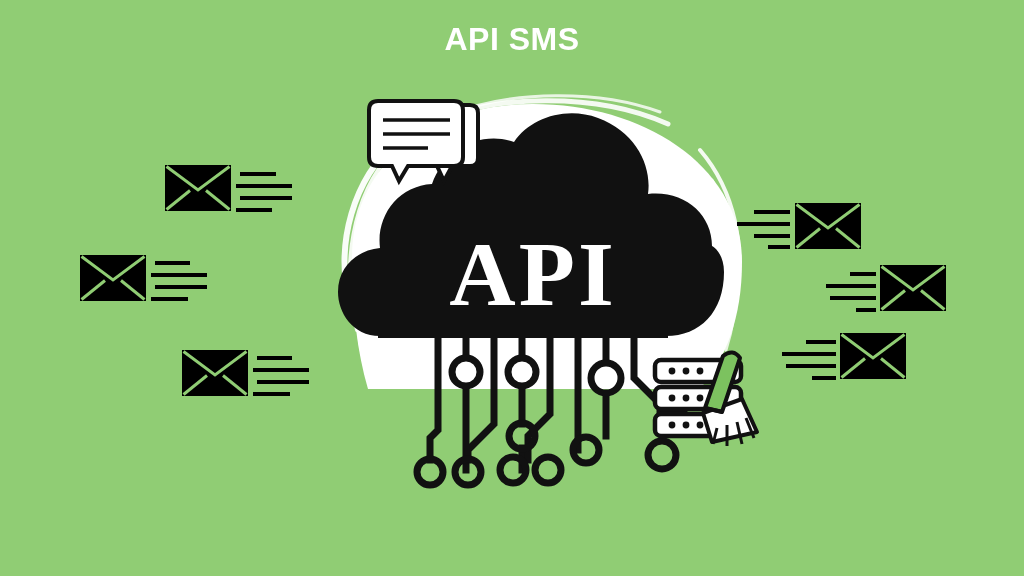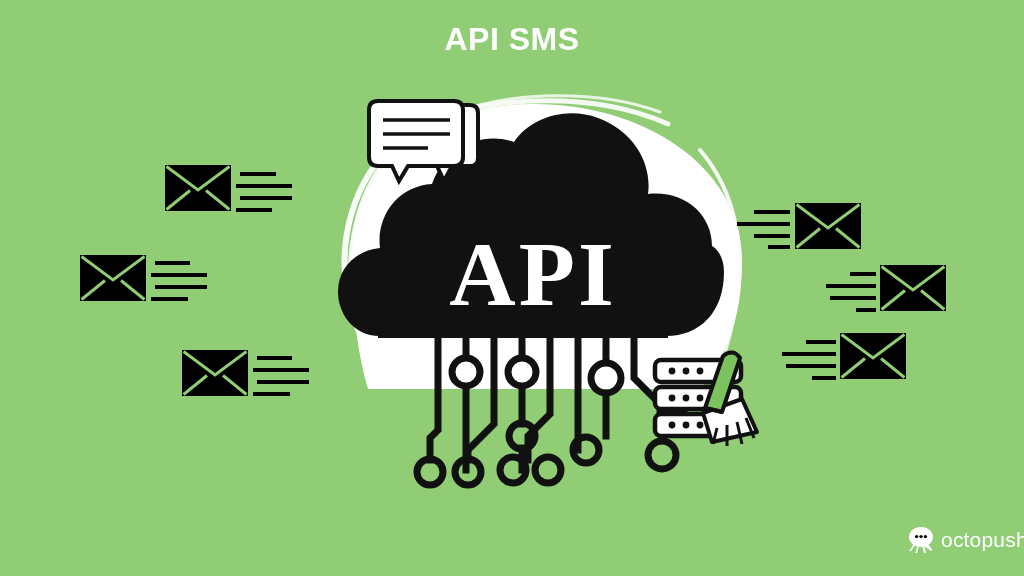--- a/index.html
+++ b/index.html
@@ -256,33 +256,14 @@
         <g stroke="#000000" stroke-width="4" stroke-linecap="butt">
           <line x1="806" y1="342" x2="836" y2="342"></line>
           <line x1="782" y1="354" x2="836" y2="354"></line>
           <line x1="786" y1="366" x2="836" y2="366"></line>
           <line x1="812" y1="378" x2="836" y2="378"></line>
         </g>
       </g>
     </g>
   </svg>
 
-  <div id="brand">
-    <svg id="brand-icon" viewBox="0 0 32 32">
-      <path d="M16 3 C23.2 3 28 7.6 28 13 C28 16.3 26.1 19.1 23.2 20.8
-               L24.6 25.8 L19.6 22.5 C18.4 22.8 17.2 22.9 16 22.9
-               C8.8 22.9 4 18.4 4 13 C4 7.6 8.8 3 16 3 Z" fill="#ffffff"></path>
-      <g fill="#ffffff">
-        <path d="M8.4 20.2 C7.0 23.0 5.6 25.2 4.0 26.6 L6.2 27.2 C7.6 25.2 8.8 23.0 9.8 21.0 Z"></path>
-        <path d="M12.0 22.2 C11.6 25.2 11.0 27.4 10.2 29.0 L12.3 29.0 C12.9 27.0 13.3 24.8 13.5 22.6 Z"></path>
-        <path d="M17.4 22.6 C17.8 25.0 18.4 27.2 19.2 29.0 L21.2 28.6 C20.4 26.6 19.8 24.4 19.4 22.3 Z"></path>
-        <path d="M21.6 21.4 C22.8 23.6 24.2 25.6 25.8 27.0 L27.4 25.8 C26.0 24.2 24.8 22.4 23.8 20.4 Z"></path>
-      </g>
-      <g fill="#111111">
-        <circle cx="11.6" cy="12.6" r="1.7"></circle>
-        <circle cx="16.0" cy="12.6" r="1.7"></circle>
-        <circle cx="20.4" cy="12.6" r="1.7"></circle>
-      </g>
-    </svg>
-    <span id="brand-text" style="color: rgb(255, 255, 255);">octopush</span>
-  </div>
 
 </div>
 
 </body></html>

